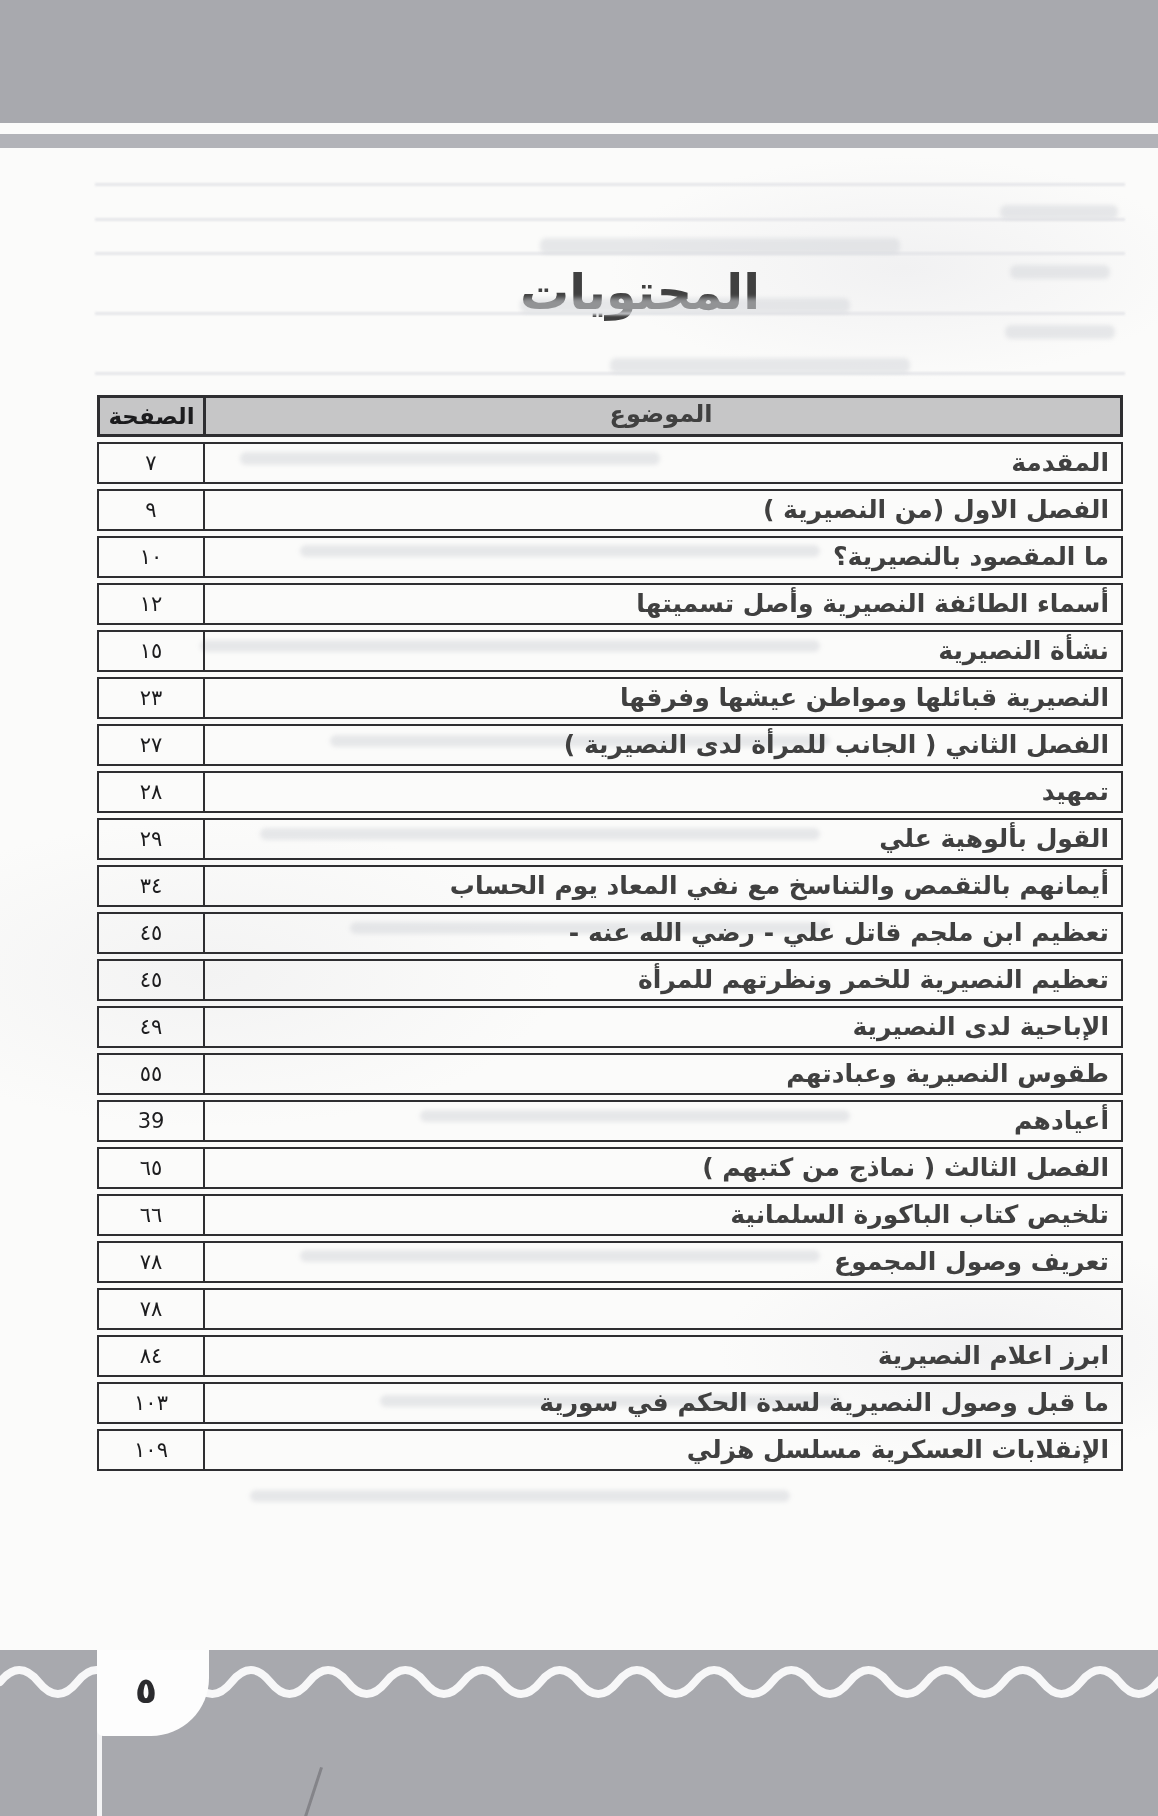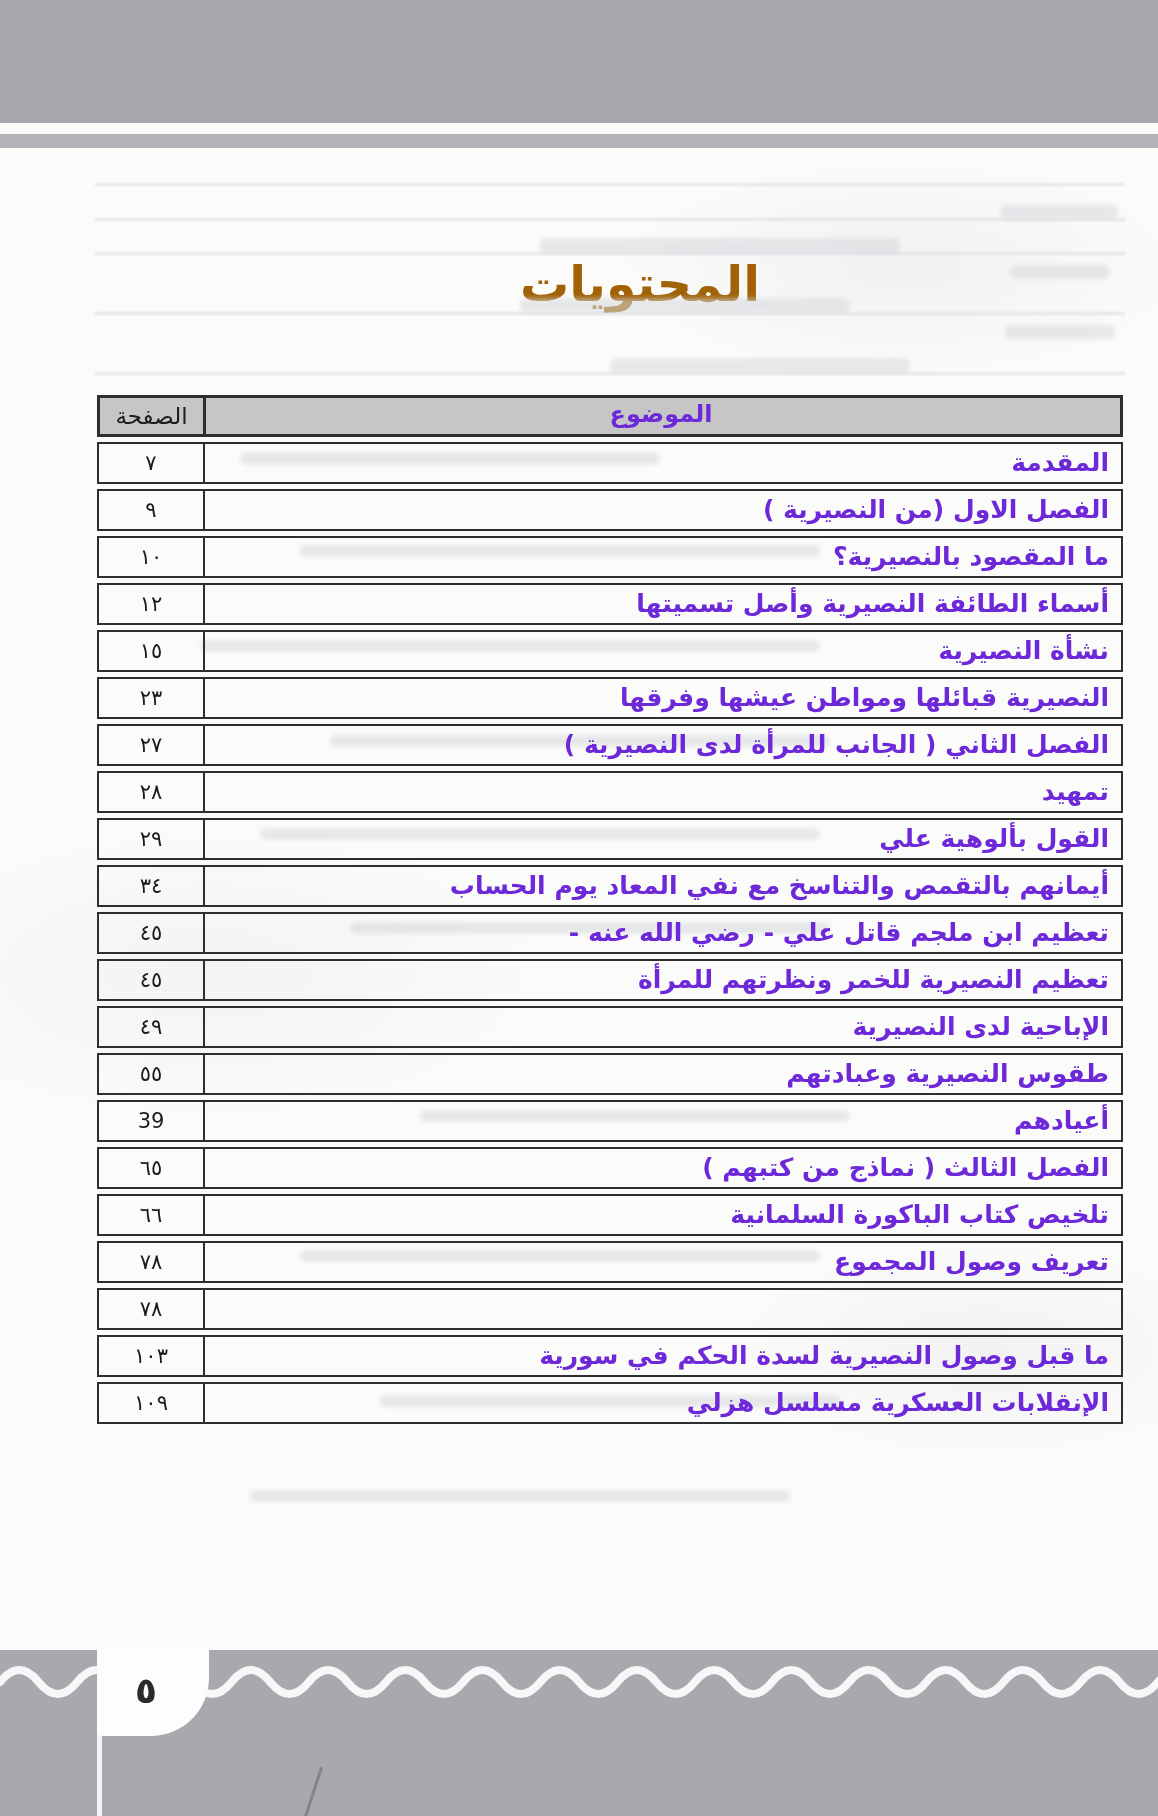--- a/index.html
+++ b/index.html
@@ -16,39 +16,39 @@
   
   .pagenum-line{position:absolute;left:97px;top:0;width:5px;height:166px;background:#f4f4f5;}
   .pagenum-tab{
     position:absolute;left:97px;top:0;width:112px;height:86px;background:#fdfdfd;
     border-radius:0 0 58px 6px;display:flex;align-items:center;justify-content:center;
   }
   .pagenum-tab span{font-size:36px;font-weight:bold;color:#2b2b2e;margin-top:-6px;margin-left:-14px;}
   
   .title-wrap{position:absolute;left:97px;top:252px;width:1026px;text-align:center;}
   .title-wrap h1{
-    margin:4px;display:inline-block;transform:translateX(30px);
-    font-size:49px;font-weight:bold;color:#a16207;letter-spacing:0px;
+    margin:12px;display:inline-block;transform:translateX(30px);
+    font-size:49px;font-weight:bold;color:#404040;letter-spacing:0px;
   }
   
   .toc{position:absolute;left:97px;top:395px;width:1026px;z-index:2;}
   .trow{
     display:flex;box-sizing:border-box;height:42px;margin-bottom:5px;
     border:2.5px solid #2e2e31;background:transparent;
   }
   .trow.head{border-width:3px;background:#c6c6c7;height:42px;}
   .cell-num{
     box-sizing:border-box;width:106px;flex:0 0 106px;border-right:2.5px solid #2e2e31;
     display:flex;align-items:center;justify-content:center;
     font-size:21px;color:#1c1c1e;
   }
-  .trow.head .cell-num{border-right-width:3px;font-weight:normal;font-size:23px;}
+  .trow.head .cell-num{border-right-width:3px;font-weight:bold;font-size:23px;}
   .cell-topic{
     flex:1;display:flex;align-items:center;direction:rtl;text-align:right;
-    padding:0 12px 2px 8px;font-size:25px;font-weight:bold;color:#6d28d9;
+    padding:0 12px 2px 8px;font-size:25px;font-weight:bold;color:#404040;
     white-space:nowrap;overflow:hidden;
   }
   .trow.head .cell-topic{justify-content:center;text-align:center;font-size:24px;padding-bottom:4px;}
   
   .ghost{position:absolute;background:#d6d8dc;border-radius:6px;filter:blur(2px);opacity:.55;z-index:1;}
   .ghost.line{filter:blur(1px);opacity:.8;background:#e0e1e5;border-radius:0;}
   .hair{
     position:absolute;left:312px;top:1766px;width:2.5px;height:52px;background:#7a7a7f;
     transform:rotate(18deg);opacity:.8;z-index:5;
   }
@@ -146,20 +146,24 @@
       <div class="trow">
         <div class="cell-num" lang="ar" dir="rtl">٦٦</div>
         <div class="cell-topic" lang="ar" dir="rtl">تلخيص كتاب الباكورة السلمانية</div>
       </div>
       <div class="trow">
         <div class="cell-num" lang="ar" dir="rtl">٧٨</div>
         <div class="cell-topic" lang="ar" dir="rtl">تعريف وصول المجموع</div>
       </div>
       <div class="trow">
         <div class="cell-num" lang="ar" dir="rtl">٧٨</div>
+      </div>
+      <div class="trow">
+        <div class="cell-num" lang="ar" dir="rtl">٨٤</div>
+        <div class="cell-topic" lang="ar" dir="rtl">ابرز اعلام النصيرية</div>
       </div>
       <div class="trow">
         <div class="cell-num" lang="ar" dir="rtl">١٠٣</div>
         <div class="cell-topic" lang="ar" dir="rtl">ما قبل وصول النصيرية لسدة الحكم في سورية</div>
       </div>
       <div class="trow">
         <div class="cell-num" lang="ar" dir="rtl">١٠٩</div>
         <div class="cell-topic" lang="ar" dir="rtl">الإنقلابات العسكرية مسلسل هزلي</div>
       </div>
     </div>

